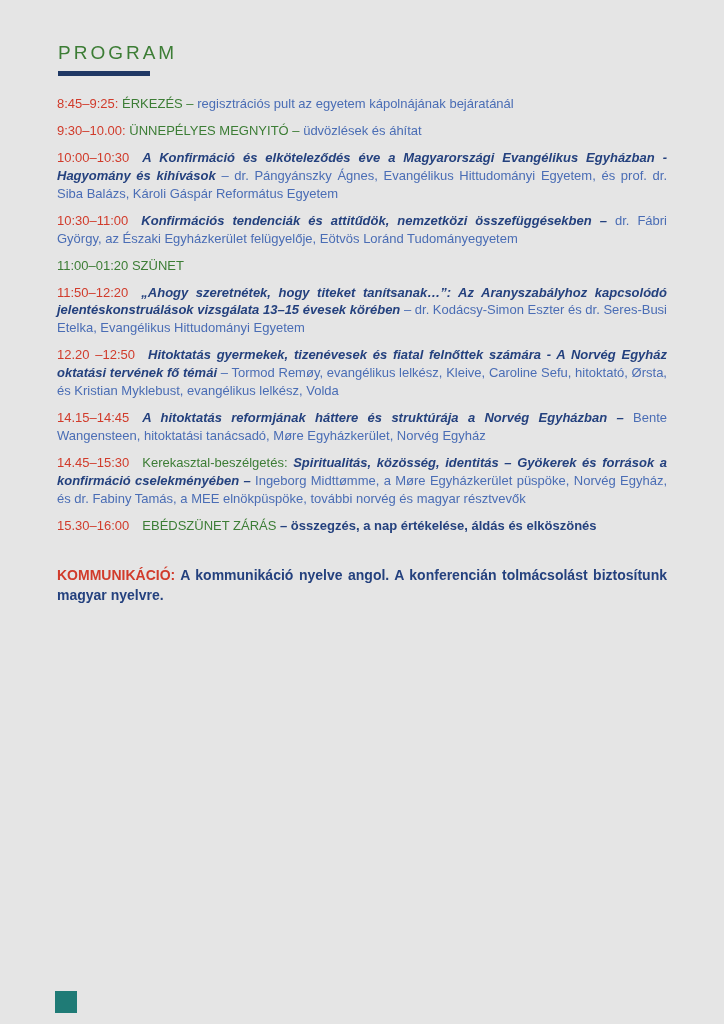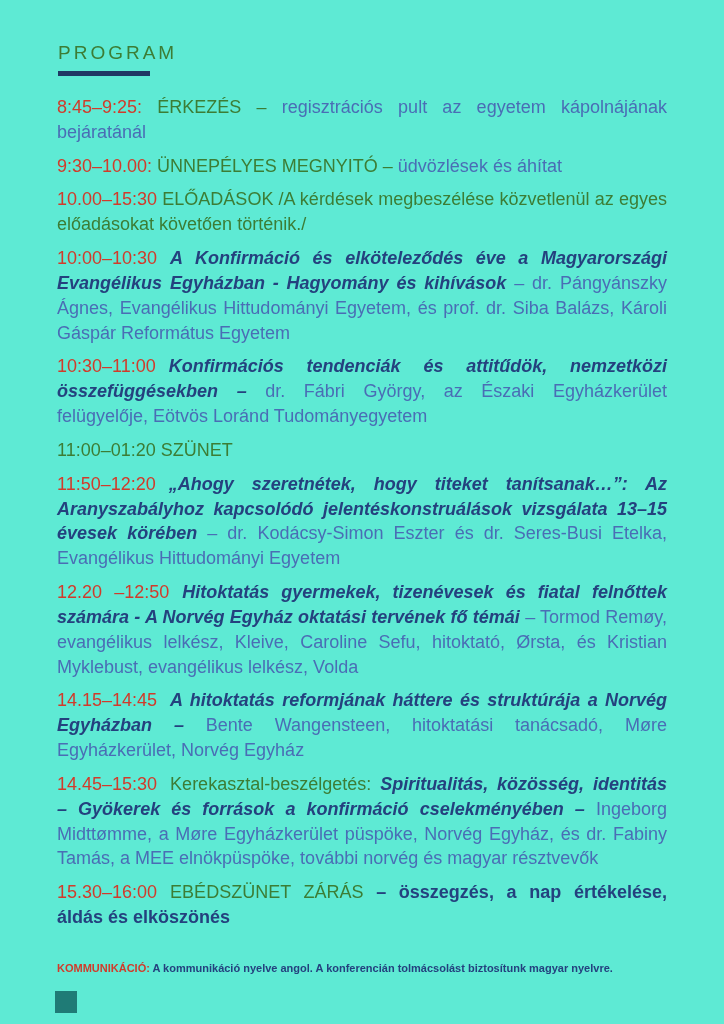--- a/index.html
+++ b/index.html
@@ -7,55 +7,55 @@
     --green:#3c7d35;
     --blue:#4a6db5;
     --navy:#24417e;
     --underline:#1f3864;
     --teal:#1f7b76;
   }
   html,body{margin:0;padding:0;background:#ffffff;}
   .page{
     position:relative;
     width:724px;height:1024px;
-    background:#5eead4;
+    background:#e5e5e5;
     font-family:"Liberation Sans",sans-serif;
     overflow:hidden;
     box-sizing:border-box;
   }
   .content{padding:42px 57px 0 57px;}
   .doc-title{
     margin:0 0 7px 1px;
     font-size:19px;
     font-weight:400;
     letter-spacing:3px;
     color:var(--green);
   }
   .title-underline{
     width:92px;height:5px;
     background:var(--underline);
     margin:0 0 19px 1px;
   }
   .para{
     margin:0 0 9px 0;
-    font-size:18px;
+    font-size:13px;
     line-height:1.38;
     text-align:justify;
     color:var(--blue);
   }
   .para.indent{}
   .seg-time{color:var(--red);}
   .seg-section{color:var(--green);}
   .seg-title{color:var(--navy);font-weight:bold;font-style:italic;}
   .seg-body{color:var(--blue);}
   .seg-closing{color:var(--navy);font-weight:bold;margin-top:22px;}
   .seg-gap{display:inline-block;width:13px;}
   .comm{
     margin:31px 0 0 0;
-    font-size:11px;
+    font-size:14px;
     font-weight:bold;
     line-height:1.42;
     text-align:justify;
   }
   .comm-label{color:var(--red);}
   .comm-text{color:var(--navy);}
   .invite{
     margin:34px 0 0 0;
     font-size:17.4px;
     line-height:1.48;
@@ -74,21 +74,20 @@
 
 <div class="page">
   <div class="content">
 
     <h1 class="doc-title">PROGRAM</h1>
     <div class="title-underline"></div>
 
     <div>
         <p class="para"><span class="seg-time">8:45–9:25: </span><span class="seg-section">ÉRKEZÉS – </span><span class="seg-body">regisztrációs pult az egyetem kápolnájának bejáratánál</span></p>
         <p class="para"><span class="seg-time">9:30–10.00: </span><span class="seg-section">ÜNNEPÉLYES MEGNYITÓ – </span><span class="seg-body">üdvözlések és áhítat</span></p>
-        <p class="para"><span class="seg-time">10.00–15:30 </span><span class="seg-section">ELŐADÁSOK /A kérdések megbeszélése közvetlenül az egyes előadásokat követően történik./</span></p>
         <p class="para indent"><span class="seg-time">10:00–10:30</span><span class="seg-gap"></span><span class="seg-title">A Konfirmáció és elköteleződés éve a Magyarországi Evangélikus Egyházban - Hagyomány és kihívások</span><span class="seg-body"> – dr. Pángyánszky Ágnes, Evangélikus Hittudományi Egyetem, és prof. dr. Siba Balázs, Károli Gáspár Református Egyetem</span></p>
         <p class="para indent"><span class="seg-time">10:30–11:00</span><span class="seg-gap"></span><span class="seg-title">Konfirmációs tendenciák és attitűdök, nemzetközi összefüggésekben –</span><span class="seg-body"> dr. Fábri György, az Északi Egyházkerület felügyelője, Eötvös Loránd Tudományegyetem</span></p>
         <p class="para indent"><span class="seg-section">11:00–01:20 SZÜNET</span></p>
         <p class="para indent"><span class="seg-time">11:50–12:20</span><span class="seg-gap"></span><span class="seg-title">„Ahogy szeretnétek, hogy titeket tanítsanak…”: Az Aranyszabályhoz kapcsolódó jelentéskonstruálások vizsgálata 13–15 évesek körében</span><span class="seg-body"> – dr. Kodácsy-Simon Eszter és dr. Seres-Busi Etelka, Evangélikus Hittudományi Egyetem</span></p>
         <p class="para indent"><span class="seg-time">12.20 –12:50</span><span class="seg-gap"></span><span class="seg-title">Hitoktatás gyermekek, tizenévesek és fiatal felnőttek számára - A Norvég Egyház oktatási tervének fő témái</span><span class="seg-body"> – Tormod Remøy, evangélikus lelkész, Kleive, Caroline Sefu, hitoktató, Ørsta, és Kristian Myklebust, evangélikus lelkész, Volda</span></p>
         <p class="para indent"><span class="seg-time">14.15–14:45</span><span class="seg-gap"></span><span class="seg-title">A hitoktatás reformjának háttere és struktúrája a Norvég Egyházban –</span><span class="seg-body"> Bente Wangensteen, hitoktatási tanácsadó, Møre Egyházkerület, Norvég Egyház</span></p>
         <p class="para indent"><span class="seg-time">14.45–15:30</span><span class="seg-gap"></span><span class="seg-section">Kerekasztal-beszélgetés: </span><span class="seg-title">Spiritualitás, közösség, identitás – Gyökerek és források a konfirmáció cselekményében –</span><span class="seg-body"> Ingeborg Midttømme, a Møre Egyházkerület püspöke, Norvég Egyház, és dr. Fabiny Tamás, a MEE elnökpüspöke, további norvég és magyar résztvevők</span></p>
         <p class="para"><span class="seg-time">15.30–16:00</span><span class="seg-gap"></span><span class="seg-section">EBÉDSZÜNET ZÁRÁS </span><span class="seg-closing">– összegzés, a nap értékelése, áldás és elköszönés</span></p>
       </div>
 

